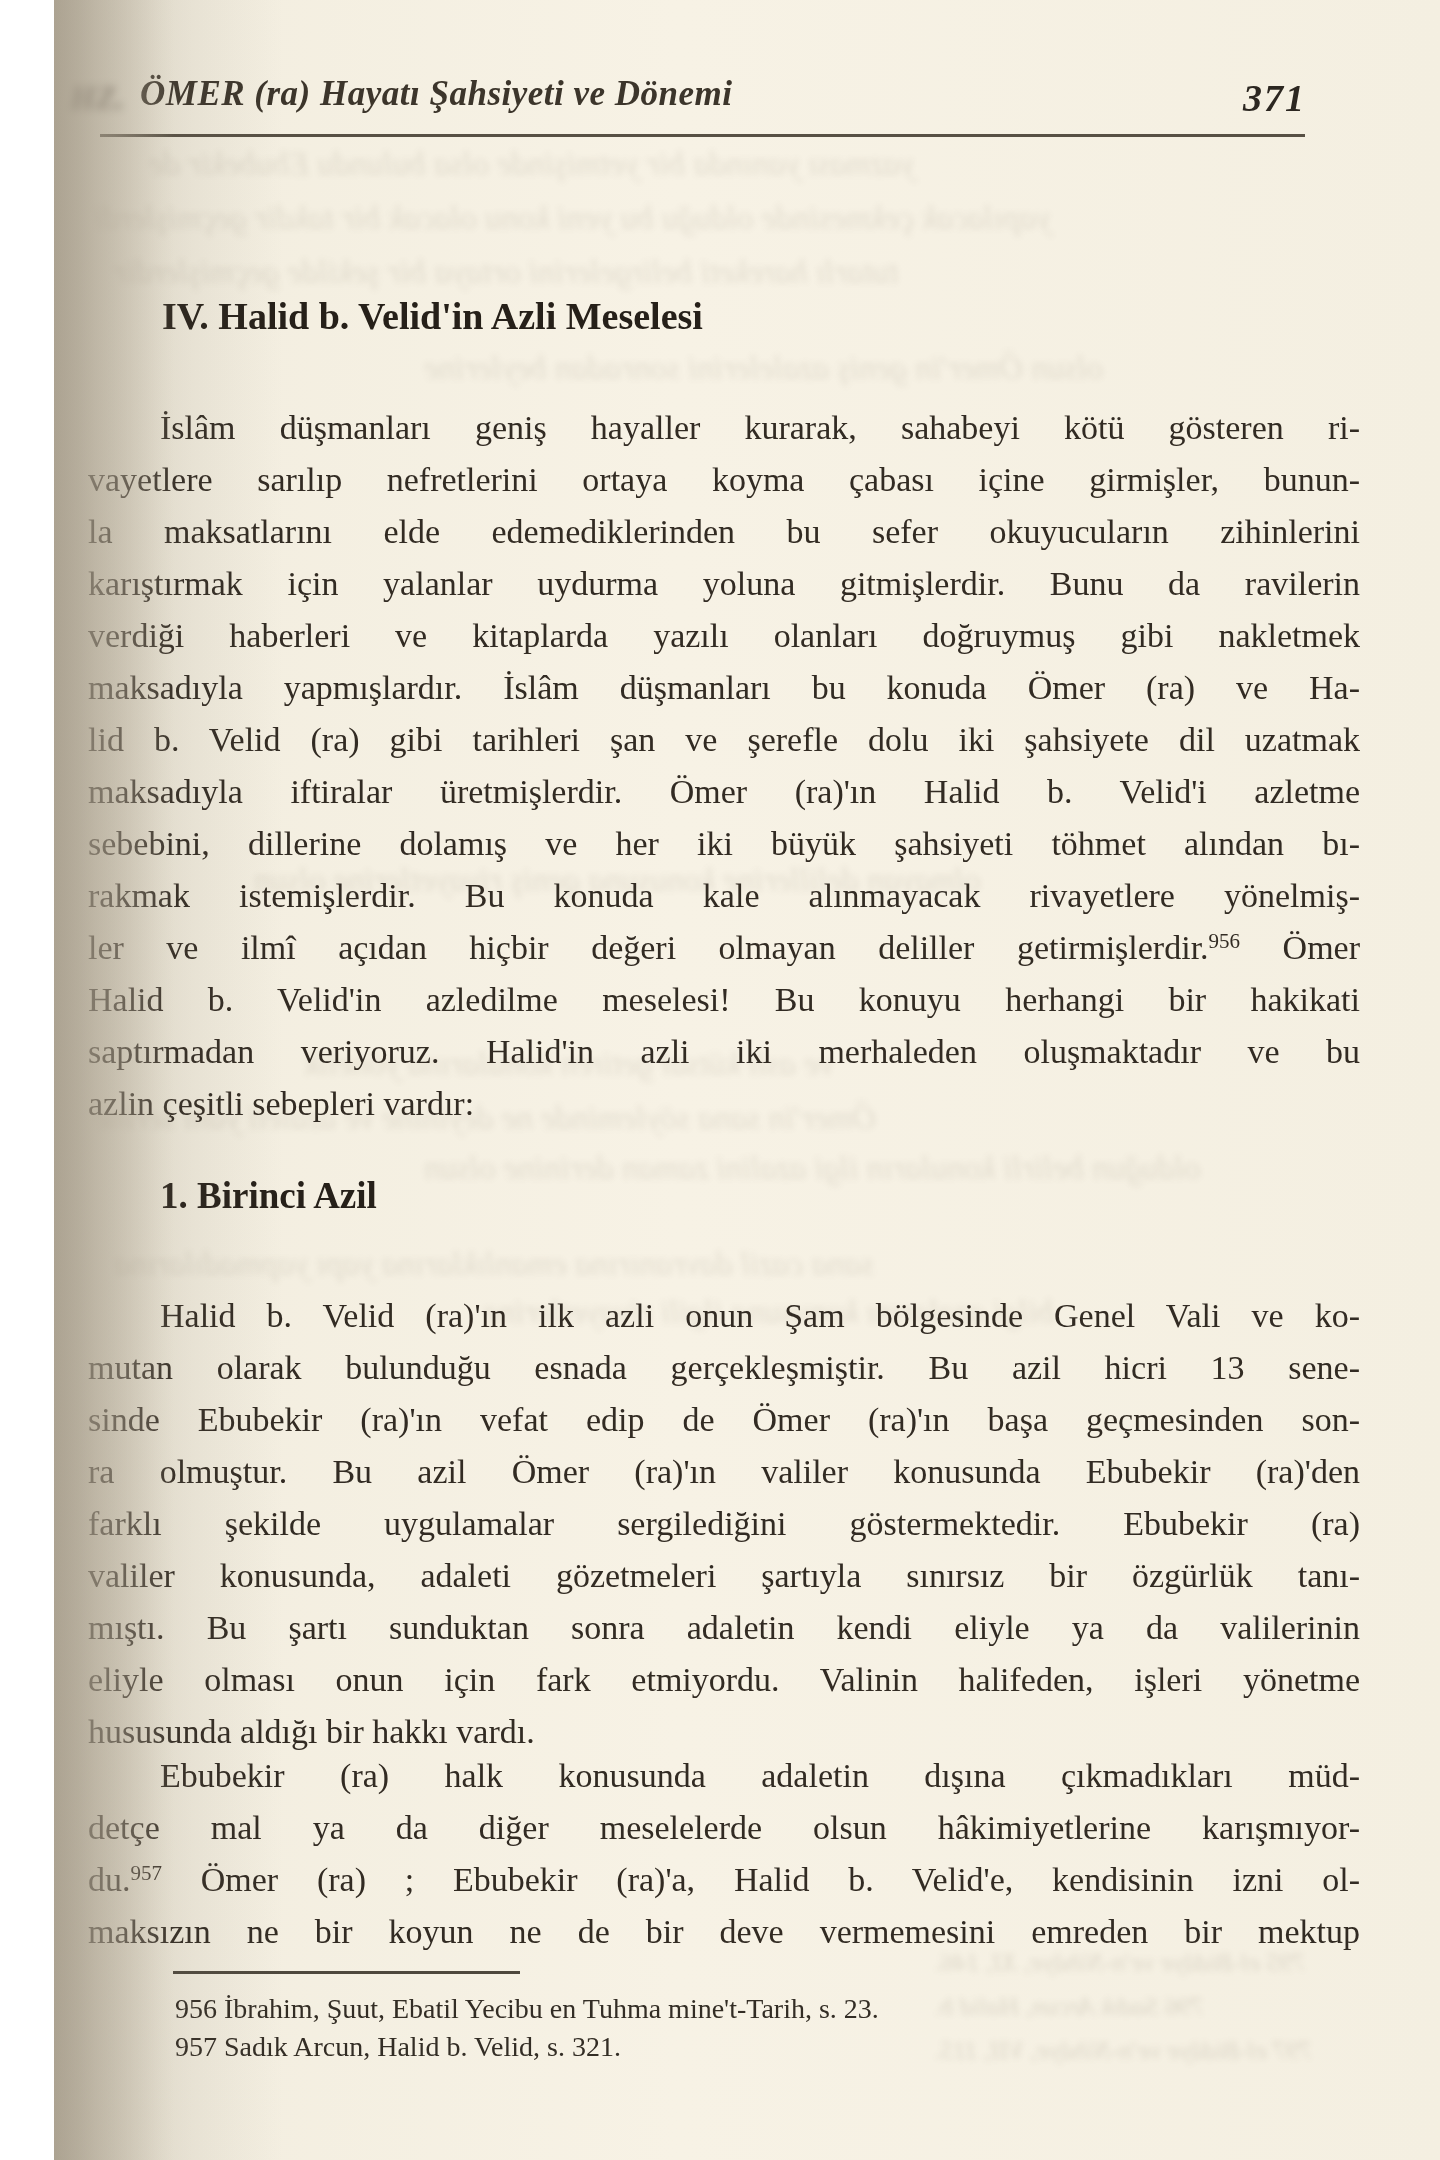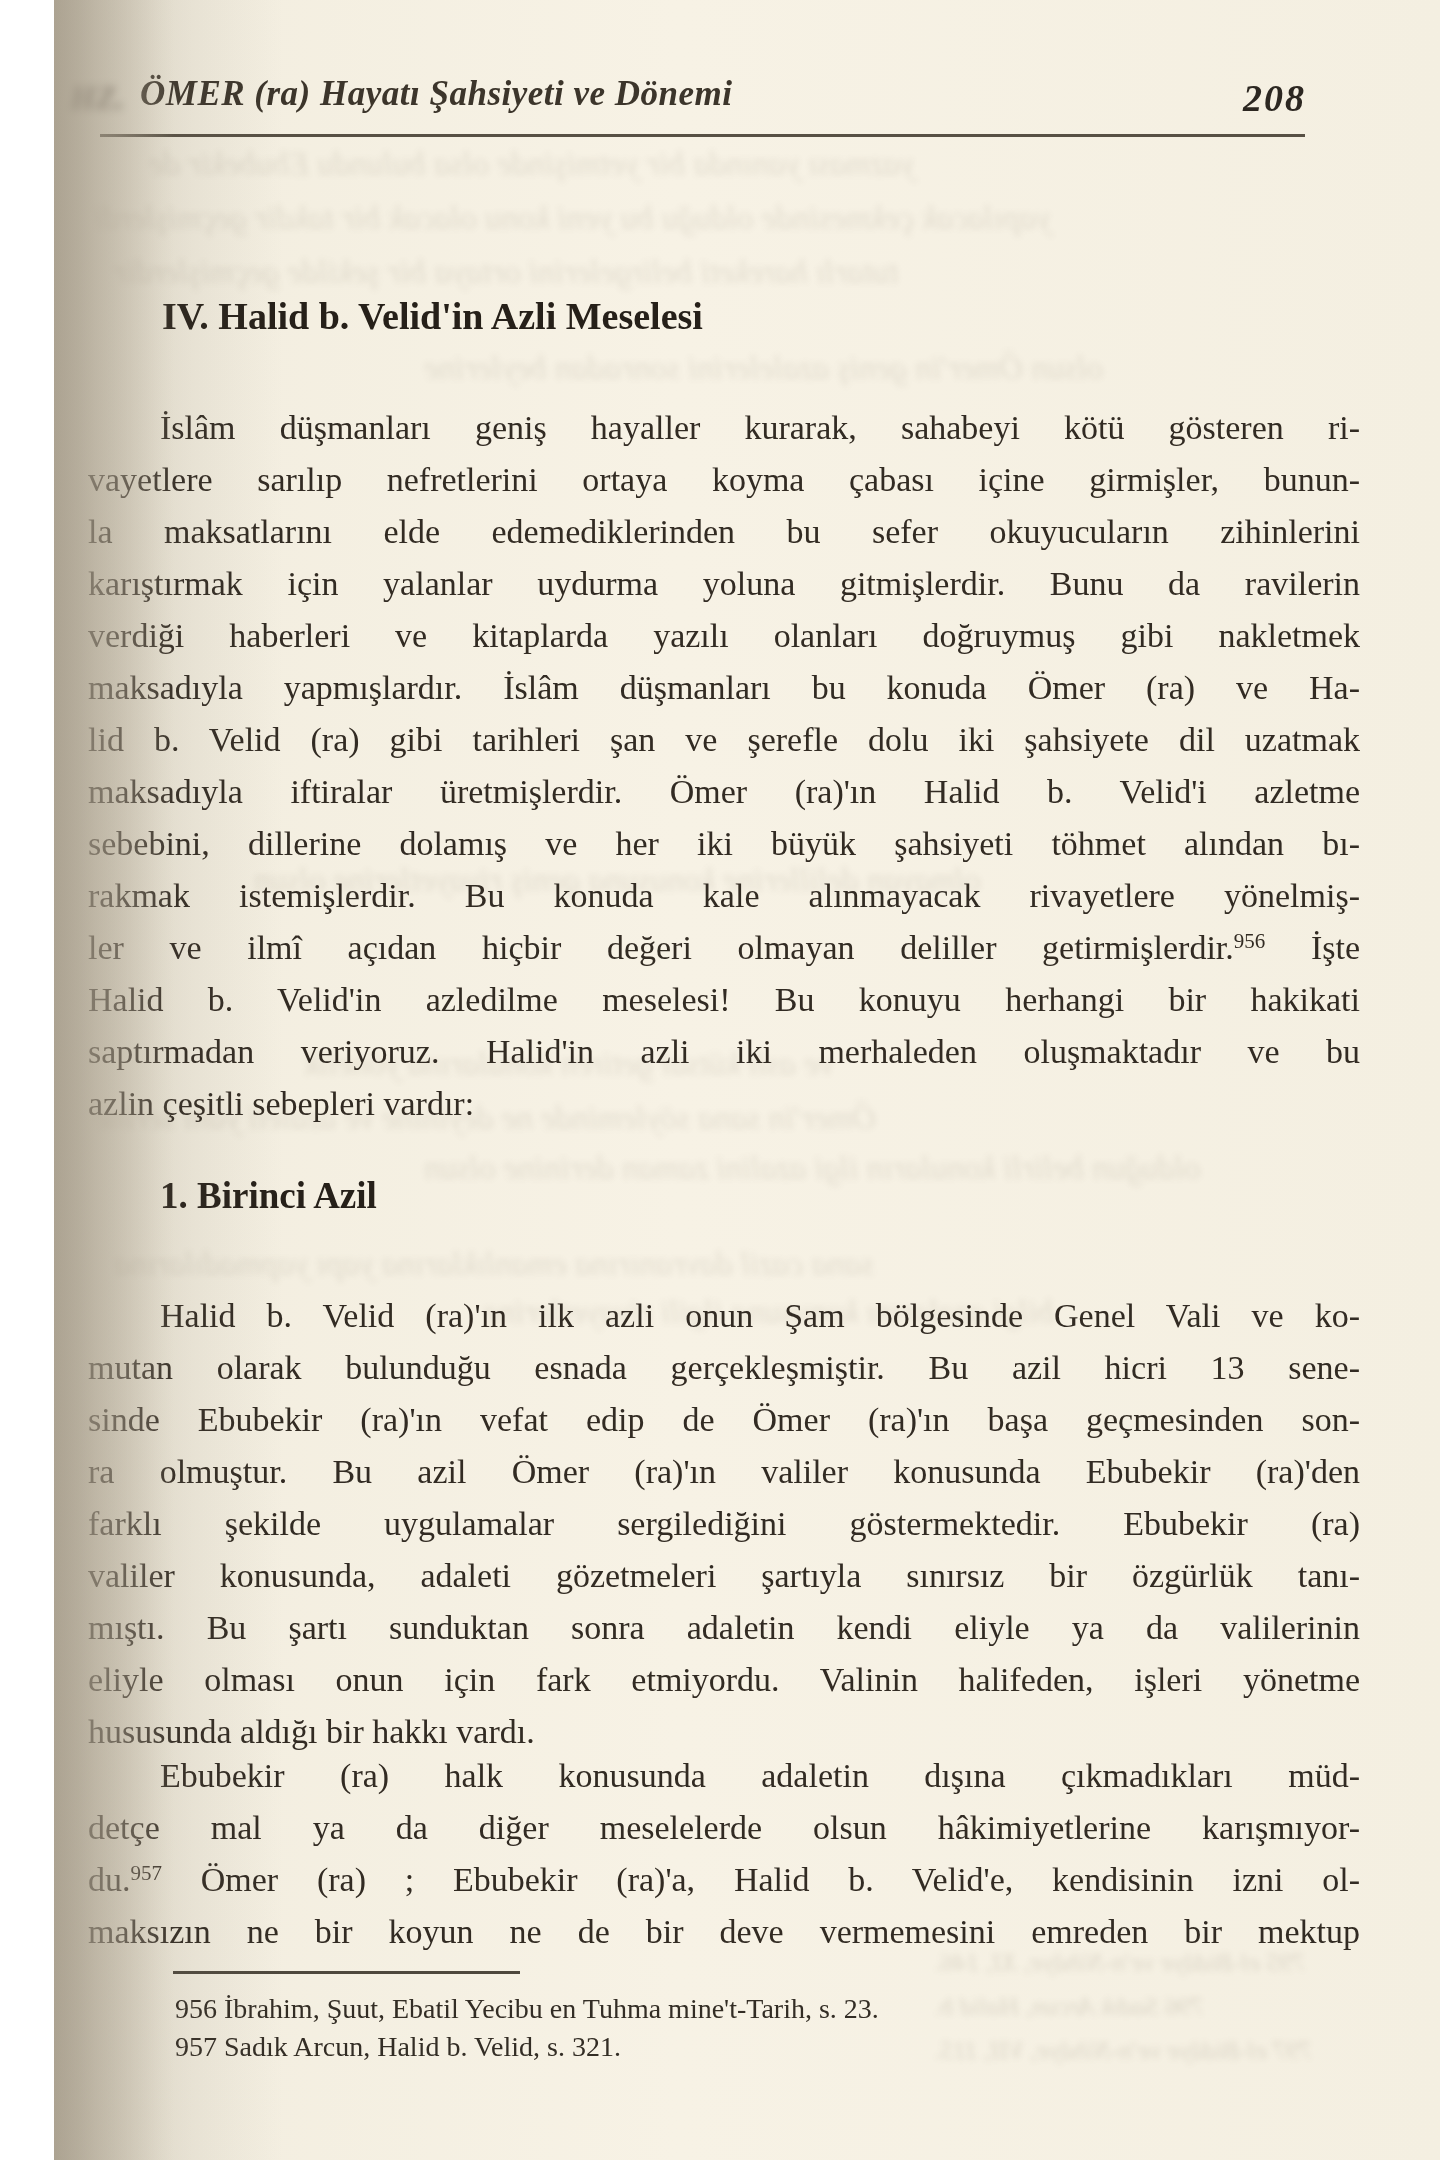--- a/index.html
+++ b/index.html
@@ -63,37 +63,37 @@
   <div class="ghost" style="top:1150px;left:370px;">olduğun belirli konuların ilgi azalini zaman derinine olsun</div>
   <div class="ghost" style="top:1246px;left:60px;">sana cazil davranırına emanlıklarına yapı yapmadılarına</div>
   <div class="ghost" style="top:1294px;left:430px;">bilgi azalarını konusuna ilgili rivayetlerine</div>
   <div class="ghost small" style="top:1948px;left:880px;">795 el-Bidâye ve'n-Nihâye, XI, 146.</div>
   <div class="ghost small" style="top:1992px;left:880px;">796 Sadık Arcun, Halid b.</div>
   <div class="ghost small" style="top:2036px;left:880px;">797 el-Bidâye ve'n-Nihâye, VII, 115.</div>
 </div>
 
 <div class="head-smudge">HZ.</div>
 <div class="running-head">ÖMER (ra) Hayatı Şahsiyeti ve Dönemi</div>
-<div class="pageno">208</div>
+<div class="pageno">371</div>
 <div class="head-rule"></div>
 
 <div class="sec-title">IV. Halid b. Velid'in Azli Meselesi</div>
 
 <div class="para" style="top:402px;">
   <div class="ln indent">İslâm düşmanları geniş hayaller kurarak, sahabeyi kötü gösteren ri-</div>
   <div class="ln">vayetlere sarılıp nefretlerini ortaya koyma çabası içine girmişler, bunun-</div>
   <div class="ln">la maksatlarını elde edemediklerinden bu sefer okuyucuların zihinlerini</div>
   <div class="ln">karıştırmak için yalanlar uydurma yoluna gitmişlerdir. Bunu da ravilerin</div>
   <div class="ln">verdiği haberleri ve kitaplarda yazılı olanları doğruymuş gibi nakletmek</div>
   <div class="ln">maksadıyla yapmışlardır. İslâm düşmanları bu konuda Ömer (ra) ve Ha-</div>
   <div class="ln">lid b. Velid (ra) gibi tarihleri şan ve şerefle dolu iki şahsiyete dil uzatmak</div>
   <div class="ln">maksadıyla iftiralar üretmişlerdir. Ömer (ra)'ın Halid b. Velid'i azletme</div>
   <div class="ln">sebebini, dillerine dolamış ve her iki büyük şahsiyeti töhmet alından bı-</div>
   <div class="ln">rakmak istemişlerdir. Bu konuda kale alınmayacak rivayetlere yönelmiş-</div>
-  <div class="ln"><span>ler ve ilmî açıdan hiçbir değeri olmayan deliller getirmişlerdir.</span><span class="ref">956</span><span> İşte</span></div>
+  <div class="ln"><span>ler ve ilmî açıdan hiçbir değeri olmayan deliller getirmişlerdir.</span><span class="ref">956</span><span> Ömer</span></div>
   <div class="ln">Halid b. Velid'in azledilme meselesi! Bu konuyu herhangi bir hakikati</div>
   <div class="ln">saptırmadan veriyoruz. Halid'in azli iki merhaleden oluşmaktadır ve bu</div>
   <div class="ln last">azlin çeşitli sebepleri vardır:</div>
 </div>
 
 <div class="sub-title">1. Birinci Azil</div>
 
 <div class="para" style="top:1290px;">
   <div class="ln indent">Halid b. Velid (ra)'ın ilk azli onun Şam bölgesinde Genel Vali ve ko-</div>
   <div class="ln">mutan olarak bulunduğu esnada gerçekleşmiştir. Bu azil hicri 13 sene-</div>

